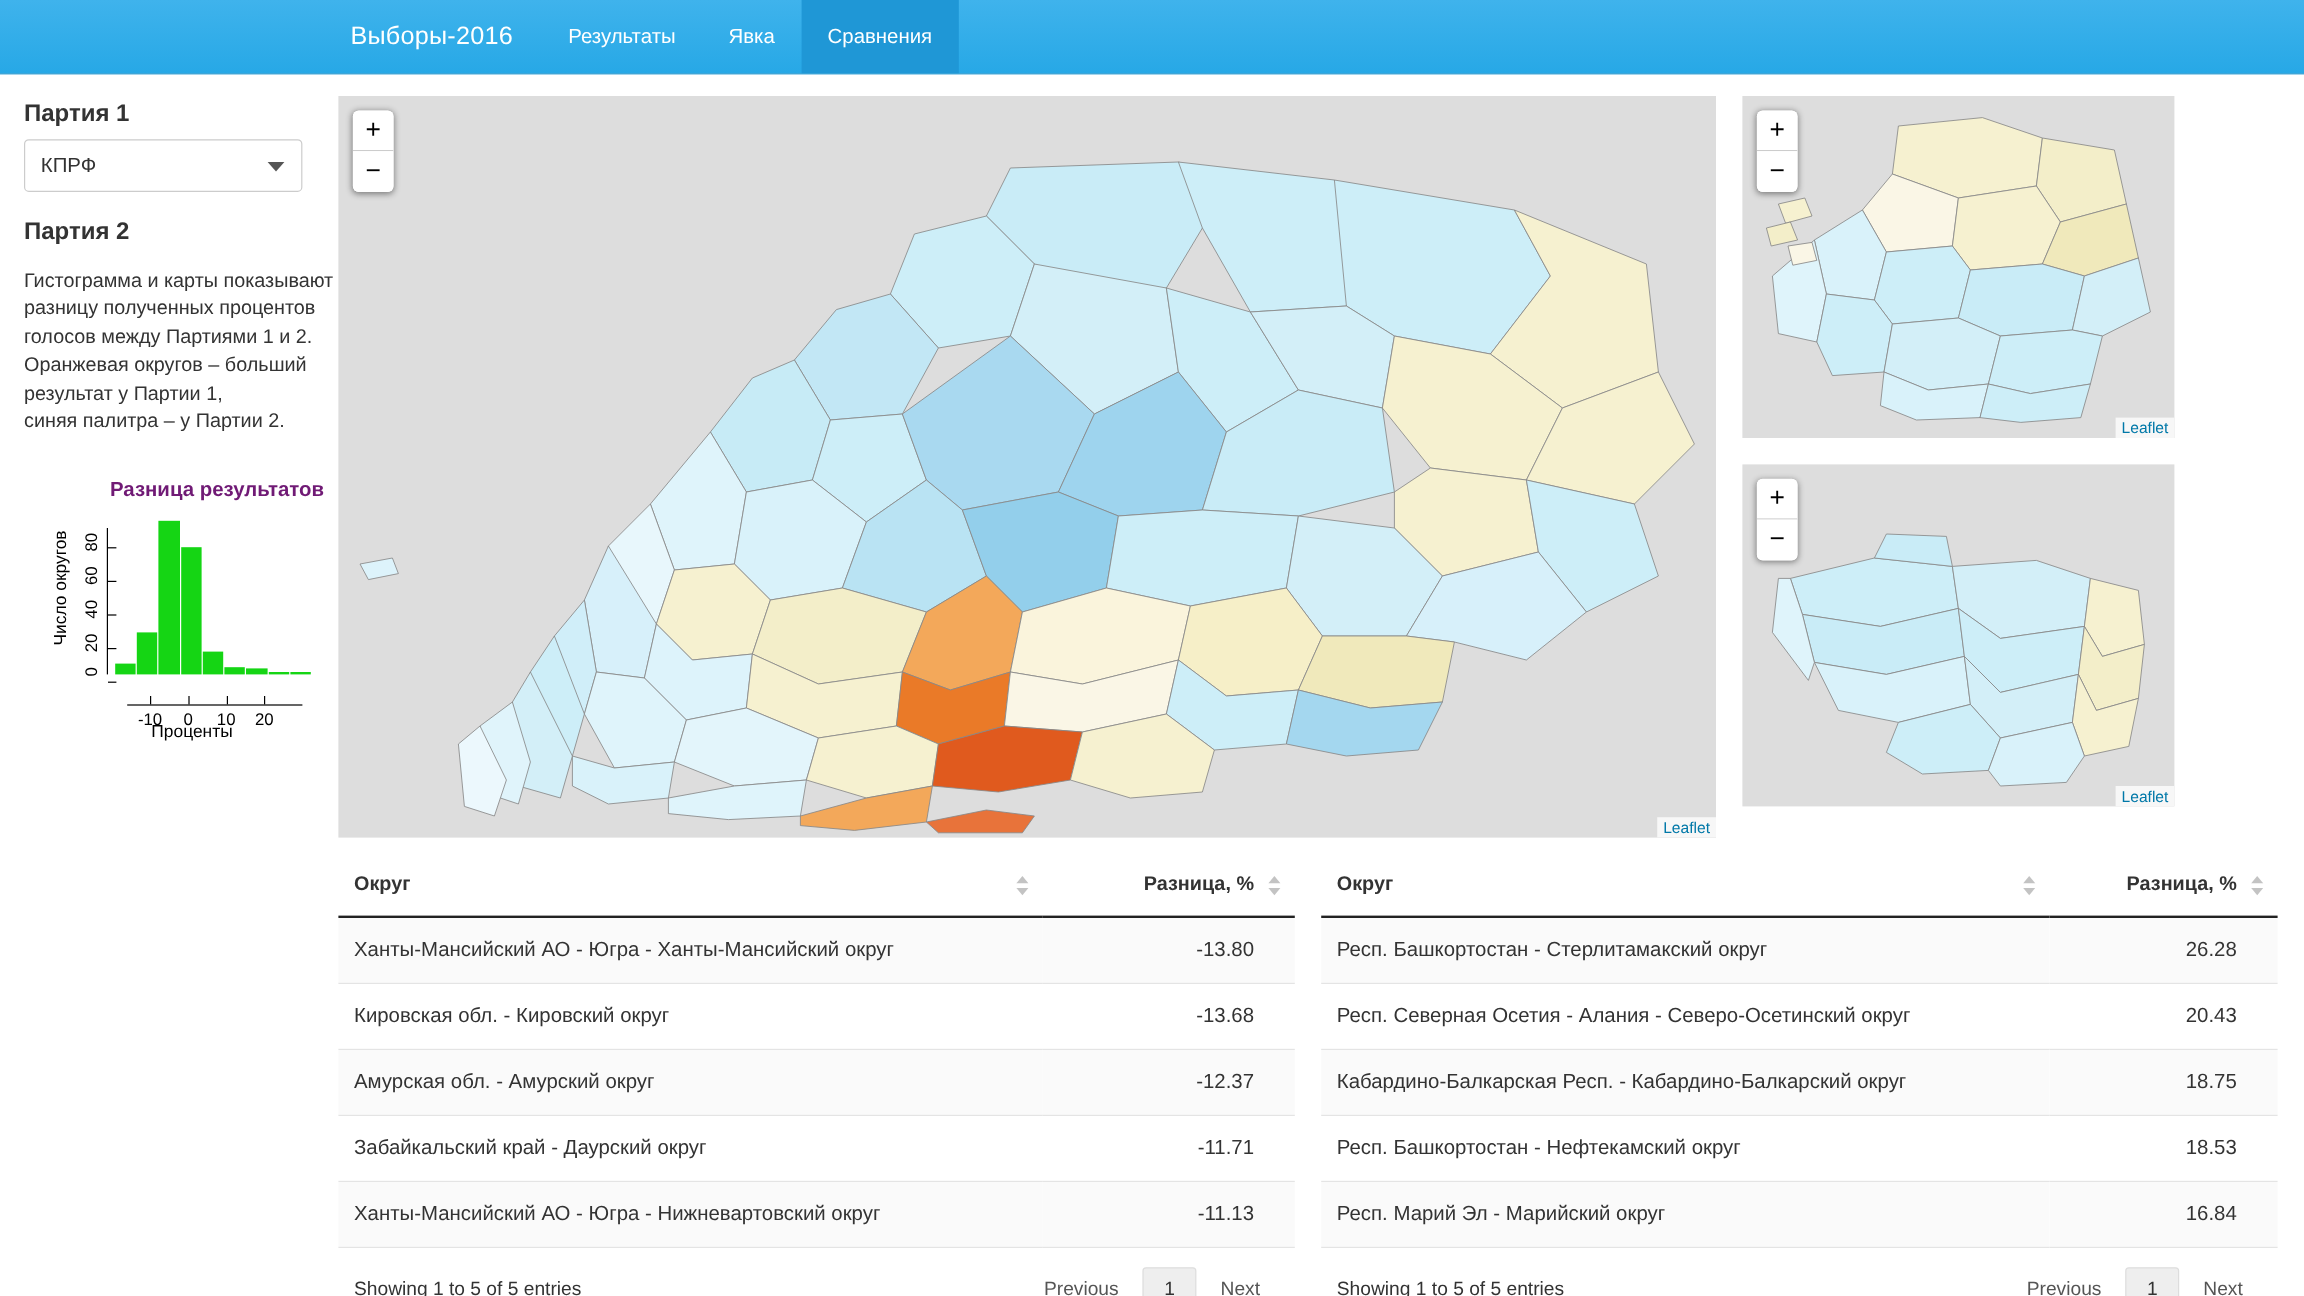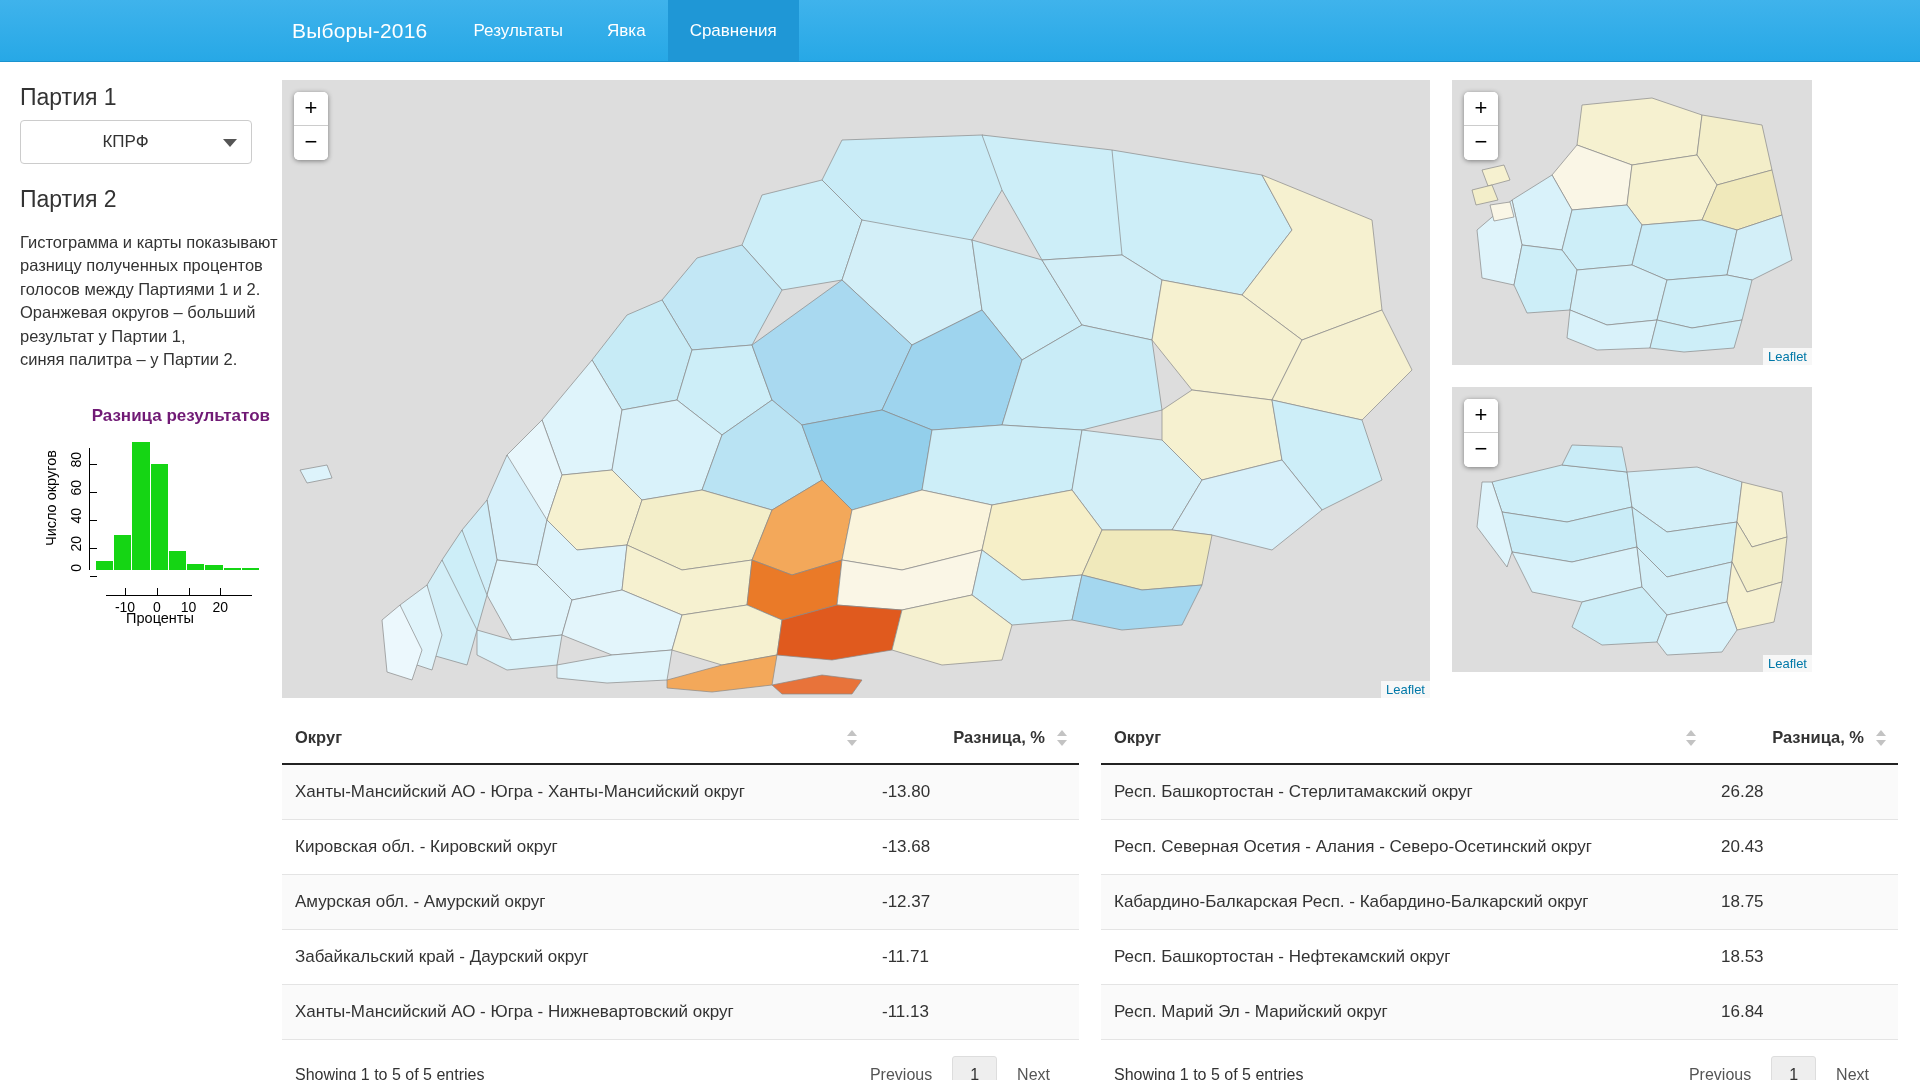--- a/index.html
+++ b/index.html
@@ -41,39 +41,38 @@
 
   
   .wrap { display: flex; width: 1920px; height: 1018px; }
 
   .sidebar {
     width: 272px;
     flex: 0 0 272px;
     padding: 22px 20px 0 20px;
   }
   .field-label {
-    font-size: 23px;
-    font-weight: normal;
+    font-size: 20px;
+    font-weight: bold;
     color: #333;
     margin-bottom: 9px;
   }
   .select-box {
     position: relative;
     height: 44px;
     border: 1px solid #ccc;
     border-radius: 4px;
     background: #fff;
     display: flex;
     align-items: center;
     padding: 0 34px 0 13px;
     font-size: 17px;
     color: #333;
     cursor: pointer;
     margin-bottom: 22px;
-    justify-content: center;
   }
   .select-caret {
     position: absolute; right: 14px; top: 50%;
     width: 0; height: 0; margin-top: -3px;
     border-left: 7px solid transparent;
     border-right: 7px solid transparent;
     border-top: 8px solid #555;
   }
   .desc {
     margin-top: 18px;
@@ -198,21 +197,21 @@
   .sort-ico::before { top: 1px; border-bottom: 6px solid #555; }
   .sort-ico::after  { bottom: 1px; border-top: 6px solid #555; }
   td {
     padding: 17px 13px;
     border-bottom: 1px solid #e4e4e4;
     color: #333;
     white-space: nowrap;
     overflow: hidden;
     text-overflow: ellipsis;
   }
-  td.num { padding-right: 34px; }
+  td.num { text-align: right; padding-right: 34px; }
   tbody tr:nth-child(odd) { background: #fafafa; }
 
   .tfoot {
     display: flex; align-items: center; justify-content: space-between;
     padding: 16px 13px 0 13px;
     font-size: 16px;
     color: #333;
   }
   .pager { display: flex; align-items: center; gap: 0; }
   .pager span {

